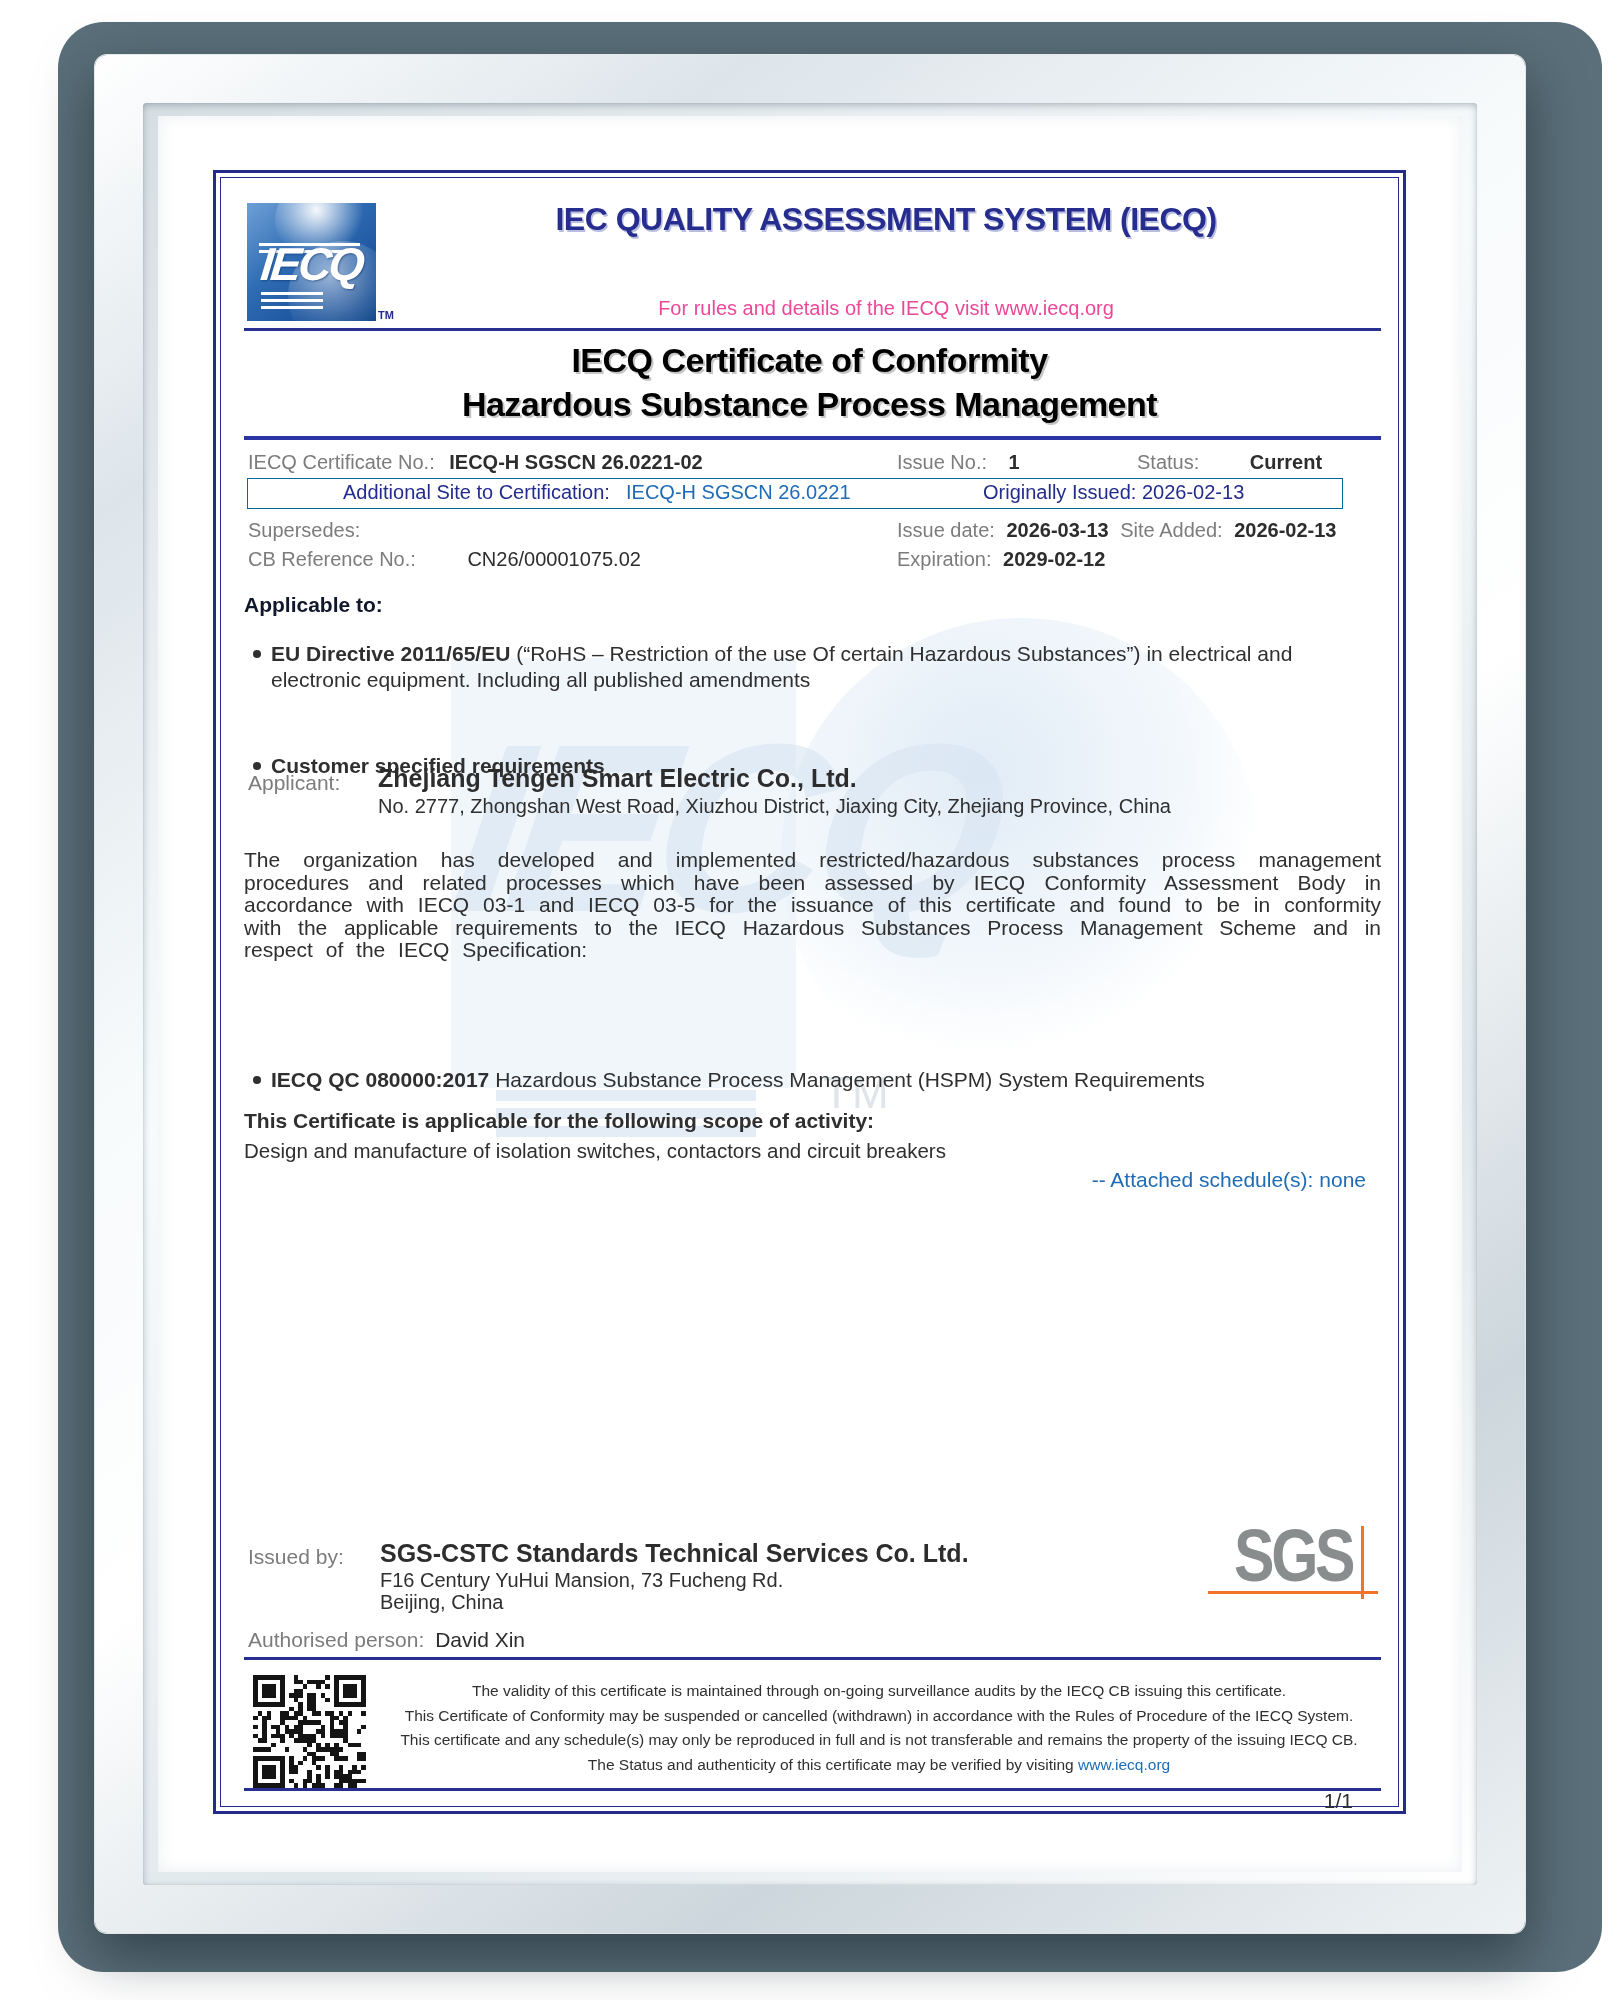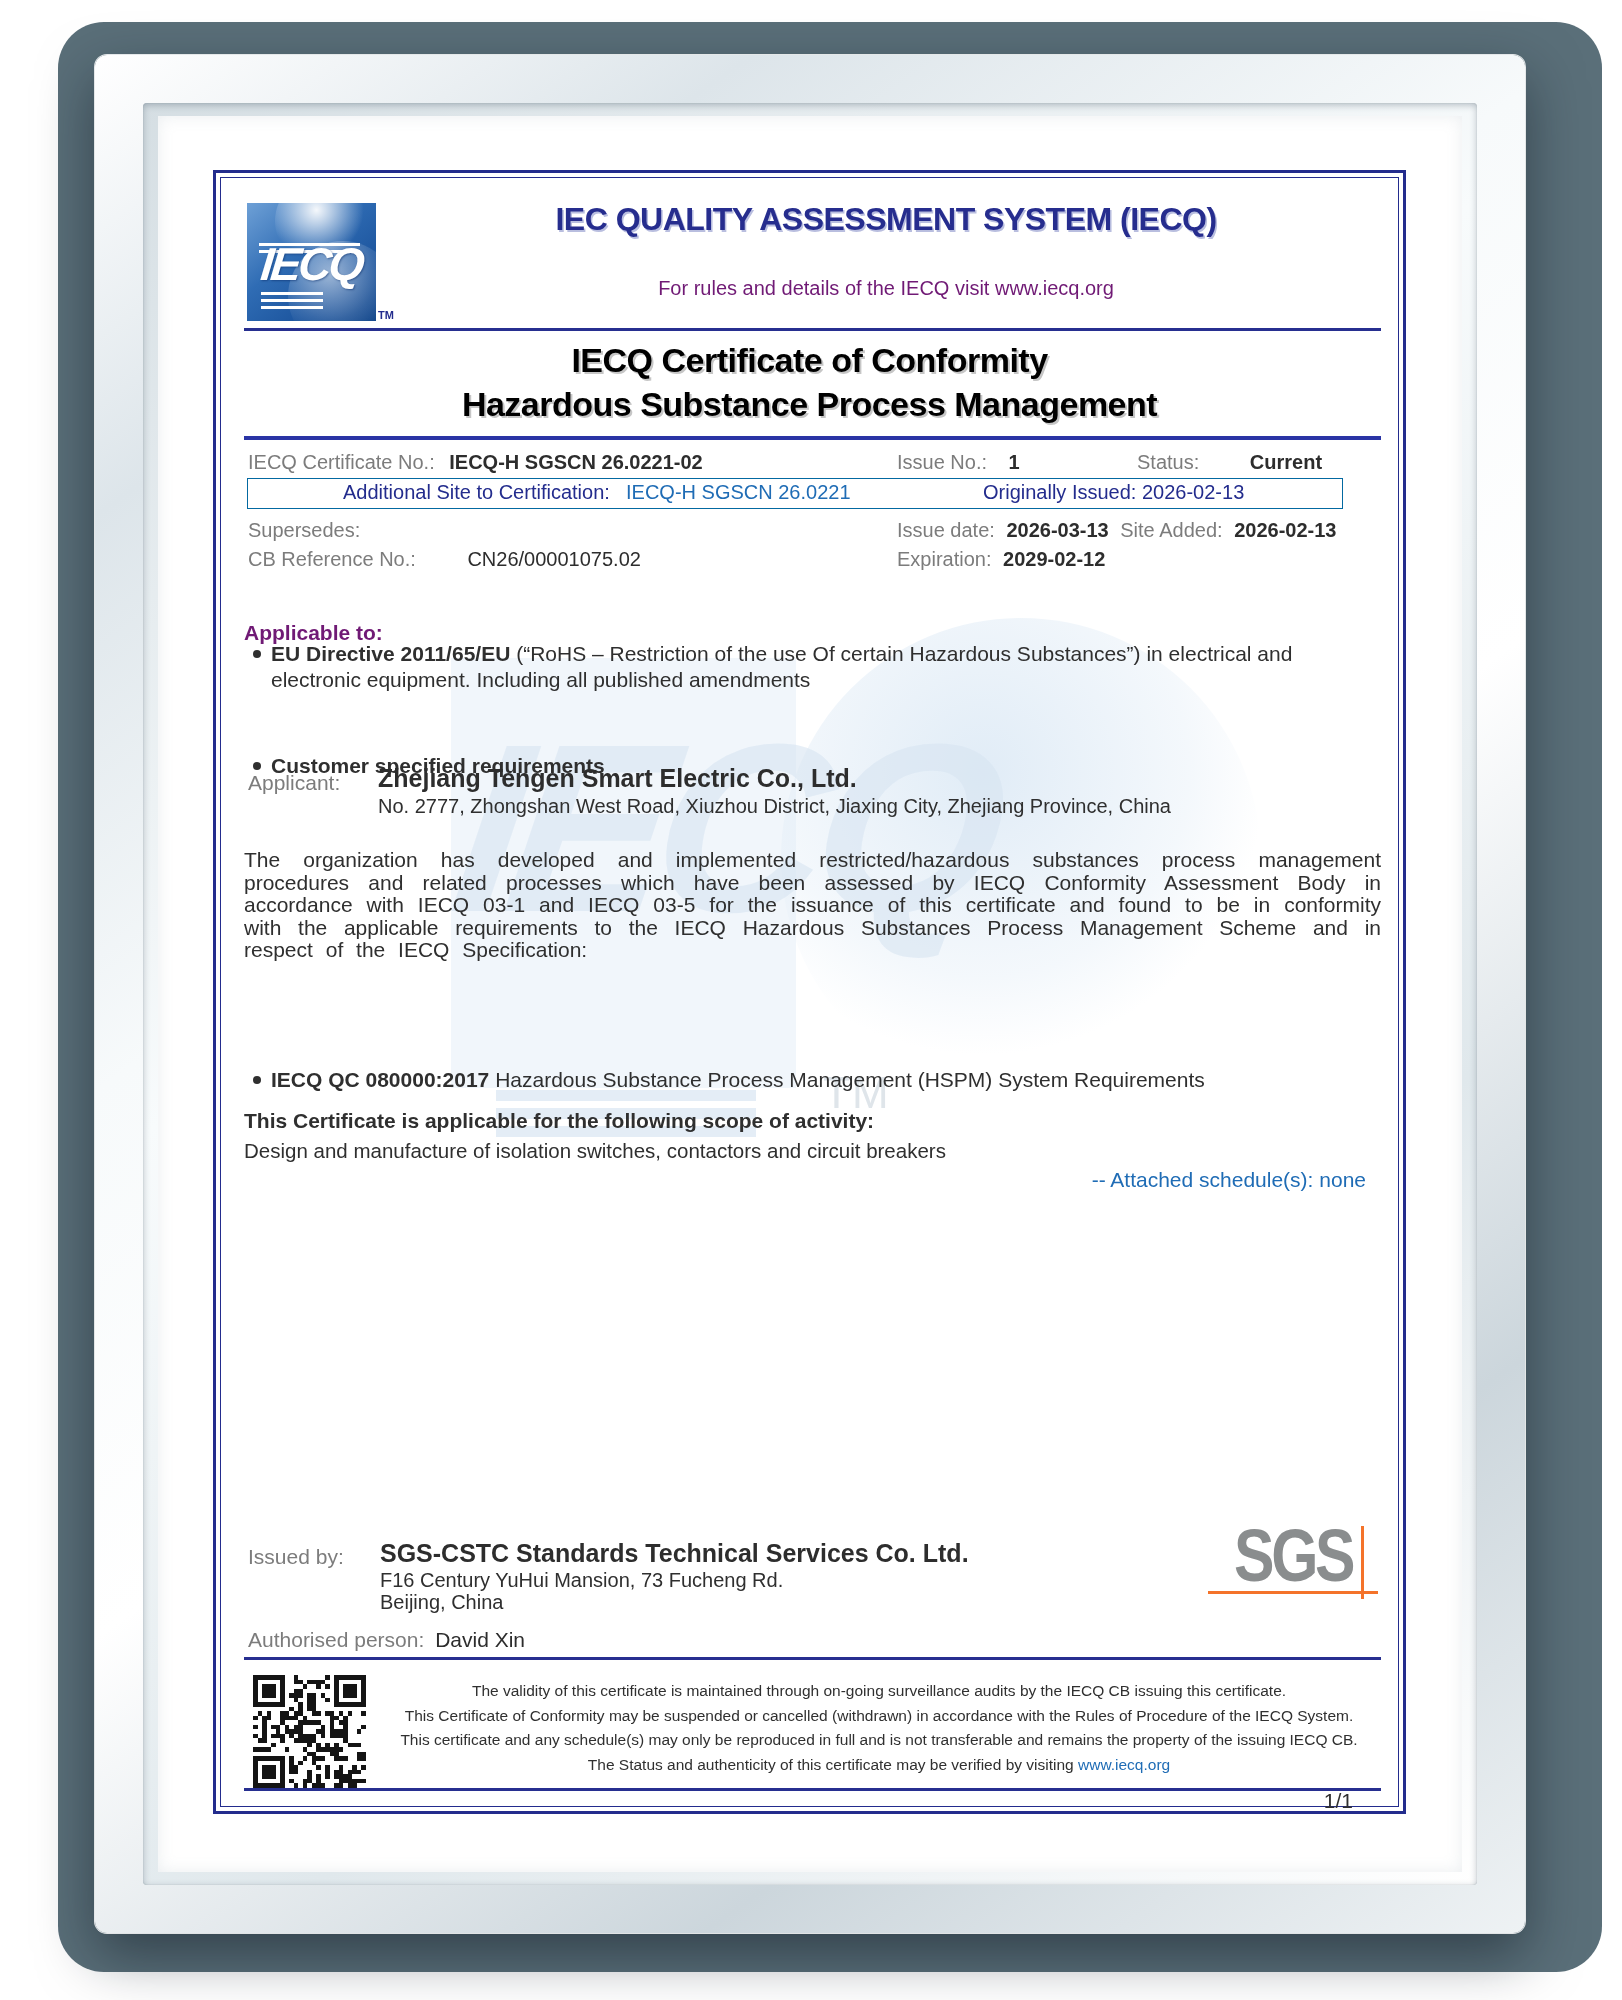--- a/index.html
+++ b/index.html
@@ -35,21 +35,21 @@
   .logo .ln{position:absolute;background:#ffffff;height:3px;}
   .ln1{left:12px;right:16px;top:40px;}
   .ln2{left:12px;right:16px;top:47px;}
   .ln3{left:14px;width:62px;bottom:26px;}
   .ln4{left:14px;width:62px;bottom:19px;}
   .ln5{left:14px;width:62px;bottom:12px;}
   .logo-tm{position:absolute;left:162px;top:136px;font-size:11px;font-weight:bold;color:#232c8d;}
   .hdr-text{position:absolute;left:170px;top:28px;width:1000px;text-align:center;}
   .hdr-title{position:absolute;left:0;top:0;width:100%;font-size:32px;font-weight:bold;color:#262d8e;
     letter-spacing:-.5px;text-shadow:1.5px 1.5px 0 #b9bedf;}
-  .hdr-sub{position:absolute;left:0;top:76px;width:100%;font-size:20px;color:#701a75;}
+  .hdr-sub{position:absolute;left:0;top:96px;width:100%;font-size:20px;color:#ec4899;}
   .cert-title{position:absolute;left:0;width:100%;text-align:center;font-size:34px;font-weight:bold;
     color:#000000;text-shadow:2px 2px 0 #c6c6c6;letter-spacing:-.5px;}
   
   .row{position:absolute;font-size:20px;white-space:nowrap;}
   .addbox{position:absolute;left:31px;top:305px;width:1096px;height:31px;border:1px solid #0369a1;box-sizing:border-box;font-size:20px;}
   
   .bullet{position:relative;padding-left:27px;font-size:21px;color:#2f2f2f;line-height:26px;}
   .bullet::before{content:"";position:absolute;left:9px;top:9px;width:8px;height:8px;border-radius:50%;background:#2f2f2f;}
   .para{position:absolute;left:28px;width:1137px;font-size:21px;color:#2f2f2f;line-height:22.5px;
     text-align:justify;word-spacing:7px;}
@@ -150,21 +150,21 @@
 
         <div class="row" style="left:32px;top:375px;">
           <span class="gray">CB Reference No.:</span>
           <span class="dark" style="margin-left:46px;">CN26/00001075.02</span>
         </div>
         <div class="row" style="left:681px;top:375px;">
           <span class="gray">Expiration:</span>
           <span class="dark b" style="margin-left:6px;">2029-02-12</span>
         </div>
 
-        <div class="abs b" style="left:28px;top:448px;font-size:21px;color:#701a75;">Applicable to:</div>
+        <div class="abs b" style="left:28px;top:420px;font-size:21px;color:#0f172a;">Applicable to:</div>
         <div class="abs bullet" style="left:28px;top:468px;width:1110px;">
           <span class="b">EU Directive 2011/65/EU</span><span> (“RoHS – Restriction of the use Of certain Hazardous Substances”) in electrical and electronic equipment. Including all published amendments</span>
         </div>
         <div class="abs bullet b" style="left:28px;top:528px;width:1110px;">Customer specified requirements</div>
 
         <div class="abs gray" style="left:32px;top:598px;font-size:21px;">Applicant:</div>
         <div class="abs dark b" style="left:162px;top:591px;font-size:25px;">Zhejiang Tengen Smart Electric Co., Ltd.</div>
         <div class="abs" style="left:162px;top:622px;font-size:20px;color:#2f2f2f;">No. 2777, Zhongshan West Road, Xiuzhou District, Jiaxing City, Zhejiang Province, China</div>
 
         <div class="para" style="top:676px;">The organization has developed and implemented restricted/hazardous substances process management procedures and related processes which have been assessed by IECQ Conformity Assessment Body in accordance with IECQ 03-1 and IECQ 03-5 for the issuance of this certificate and found to be in conformity with the applicable requirements to the IECQ Hazardous Substances Process Management Scheme and in respect of the IECQ Specification:</div>

